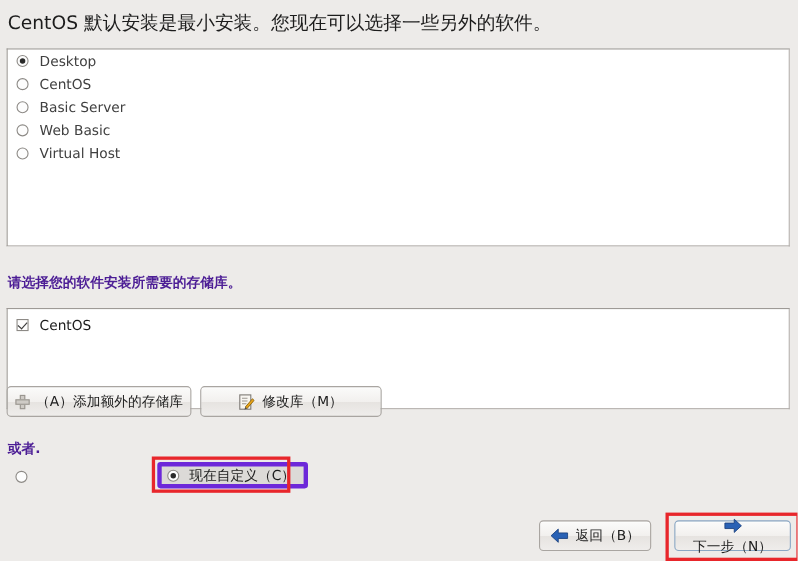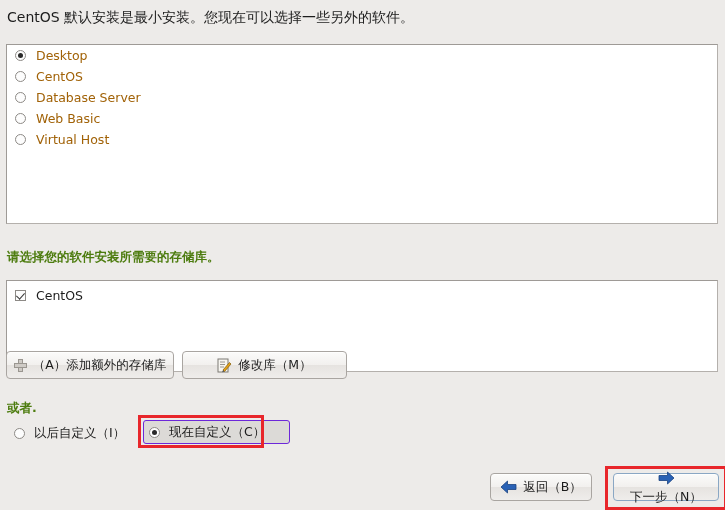--- a/index.html
+++ b/index.html
@@ -15,21 +15,21 @@
     color: #1a1a1a;
     overflow: hidden;
     position: relative;
   }
 
   
   .intro-text {
     position: absolute;
     left: 7px;
     top: 9px;
-    font-size: 14px;
+    font-size: 17px;
     color: #1c1c1c;
     white-space: nowrap;
     letter-spacing: 0px;
   }
 
   
   .listbox {
     position: absolute;
     background: #ffffff;
     border: 1px solid #b4b0ac;
@@ -74,21 +74,21 @@
     left: 2px;
     top: 2px;
     width: 5px;
     height: 5px;
     border-radius: 50%;
     background: #2a2a2a;
   }
   .opt-label {
     margin-left: 10px;
     font-size: 12.5px;
-    color: #a16207;
+    color: #404040;
     white-space: nowrap;
   }
 
   
   .chk-row {
     display: flex;
     align-items: center;
     height: 21px;
     padding-left: 8px;
     margin-top: 4px;
@@ -117,21 +117,21 @@
     margin-left: 10px;
     font-size: 12.5px;
     color: #1c1c1c;
   }
 
   
   .section-label {
     position: absolute;
     font-size: 12.5px;
     font-weight: bold;
-    color: #4d7c0f;
+    color: #4c1d95;
     white-space: nowrap;
   }
   #repo-prompt { left: 7px; top: 249px; }
   #or-label    { left: 7px; top: 400px; }
 
   
   .btn {
     position: absolute;
     box-sizing: border-box;
     display: flex;
@@ -178,24 +178,24 @@
     align-items: center;
     height: 22px;
     padding: 0 6px;
     box-sizing: border-box;
   }
   #cust-later { left: 8px; top: 422px; }
   #cust-now {
     left: 143px;
     top: 420px;
     background: #dcdad7;
-    border: 1px solid #6d28d9;
+    border: 4px solid #6d28d9;
     border-radius: 3px;
     height: 24px;
-    padding: 0 24px 0 5px;
+    padding: 0 8px 0 5px;
   }
   .cust-label {
     margin-left: 9px;
     font-size: 12.5px;
     color: #1c1c1c;
     white-space: nowrap;
   }
 
   
   .annot {
@@ -222,25 +222,25 @@
     <span class="radio checked"></span>
     <span class="opt-label">Desktop</span>
   </div>
 
 
   <div class="opt-row">
     <span class="radio"></span>
     <span class="opt-label">CentOS</span>
   </div>
 
-
   <div class="opt-row">
     <span class="radio"></span>
-    <span class="opt-label">Database Server</span>
-  </div>
+    <span class="opt-label">Basic Server</span>
+  </div>
+
 
   <div class="opt-row">
     <span class="radio"></span>
     <span class="opt-label">Web Basic</span>
   </div>
 
   <div class="opt-row">
     <span class="radio"></span>
     <span class="opt-label">Virtual Host</span>
   </div>
@@ -272,21 +272,20 @@
       <path d="M6 12 L7.5 13.5 L5.2 14.2 Z" fill="#4a4a4a"></path>
     </svg>
   </span>
   <span class="btn-text">修改库（M）</span>
 </div>
 
 <div class="section-label" id="or-label">或者.</div>
 
 <div class="cust-radio" id="cust-later">
   <span class="radio"></span>
-  <span class="cust-label">以后自定义（I）</span>
 </div>
 
 <div class="cust-radio" id="cust-now">
   <span class="radio checked"></span>
   <span class="cust-label">现在自定义（C）</span>
 </div>
 
 <div class="annot" id="annot-customize"></div>
 
 <div class="btn" id="btn-back">

